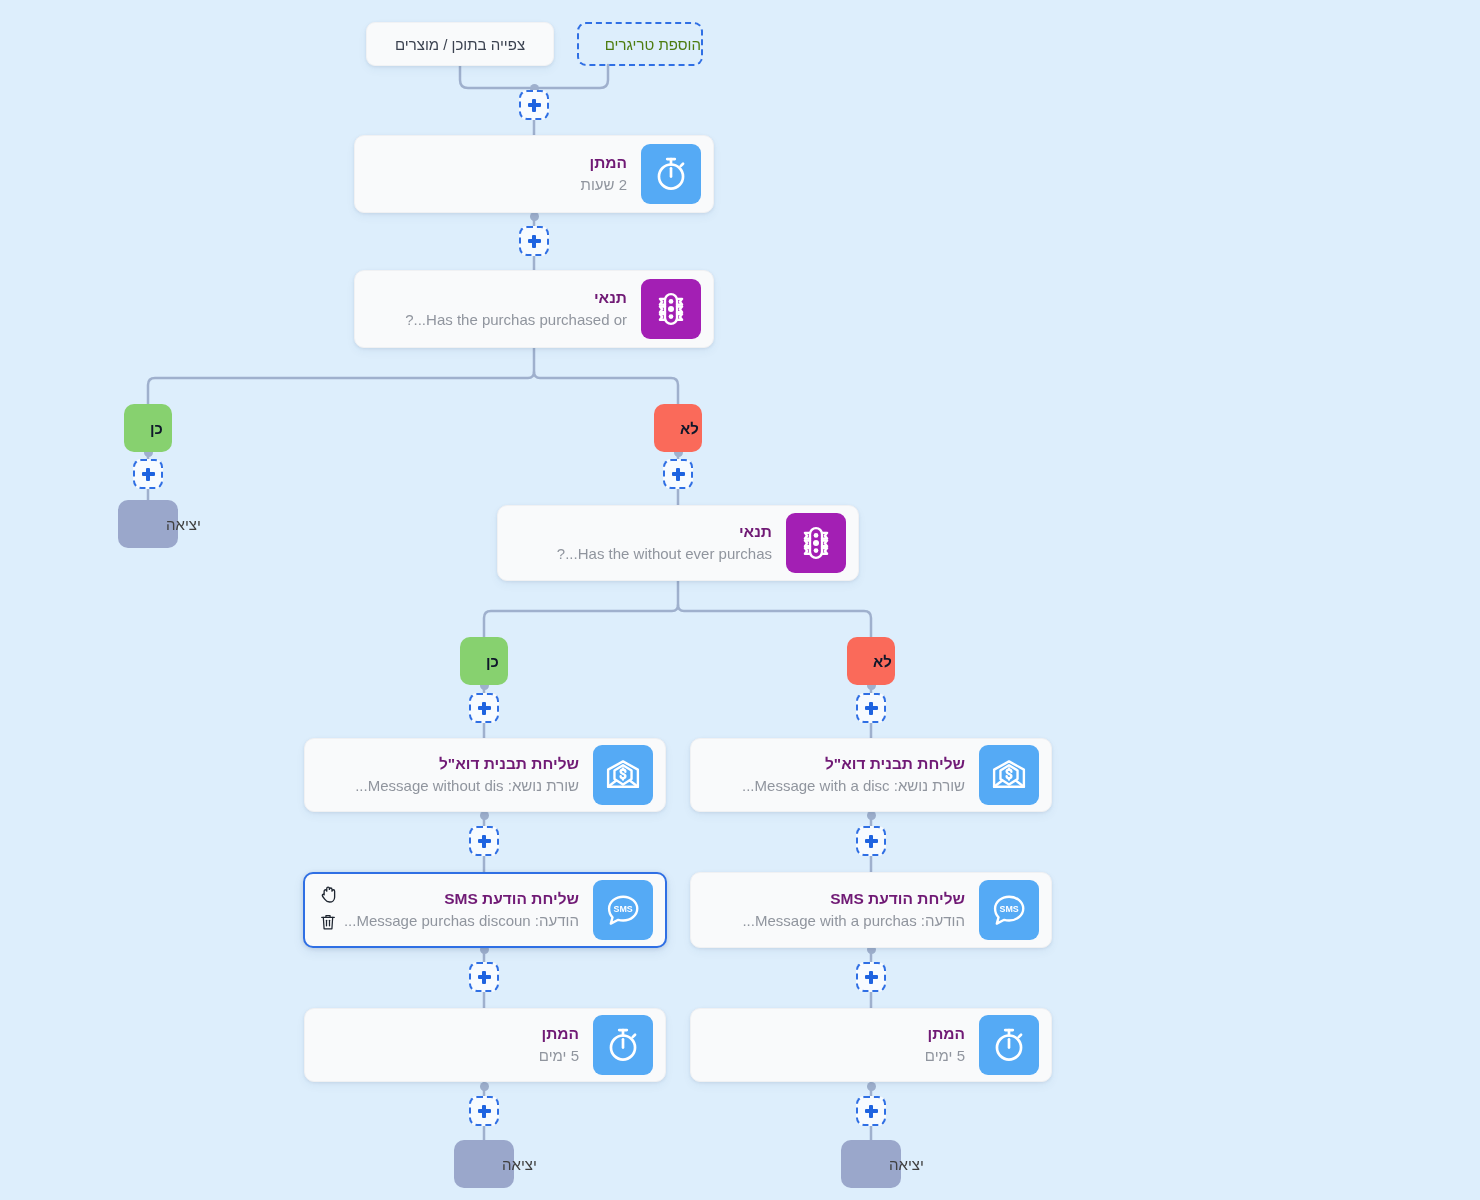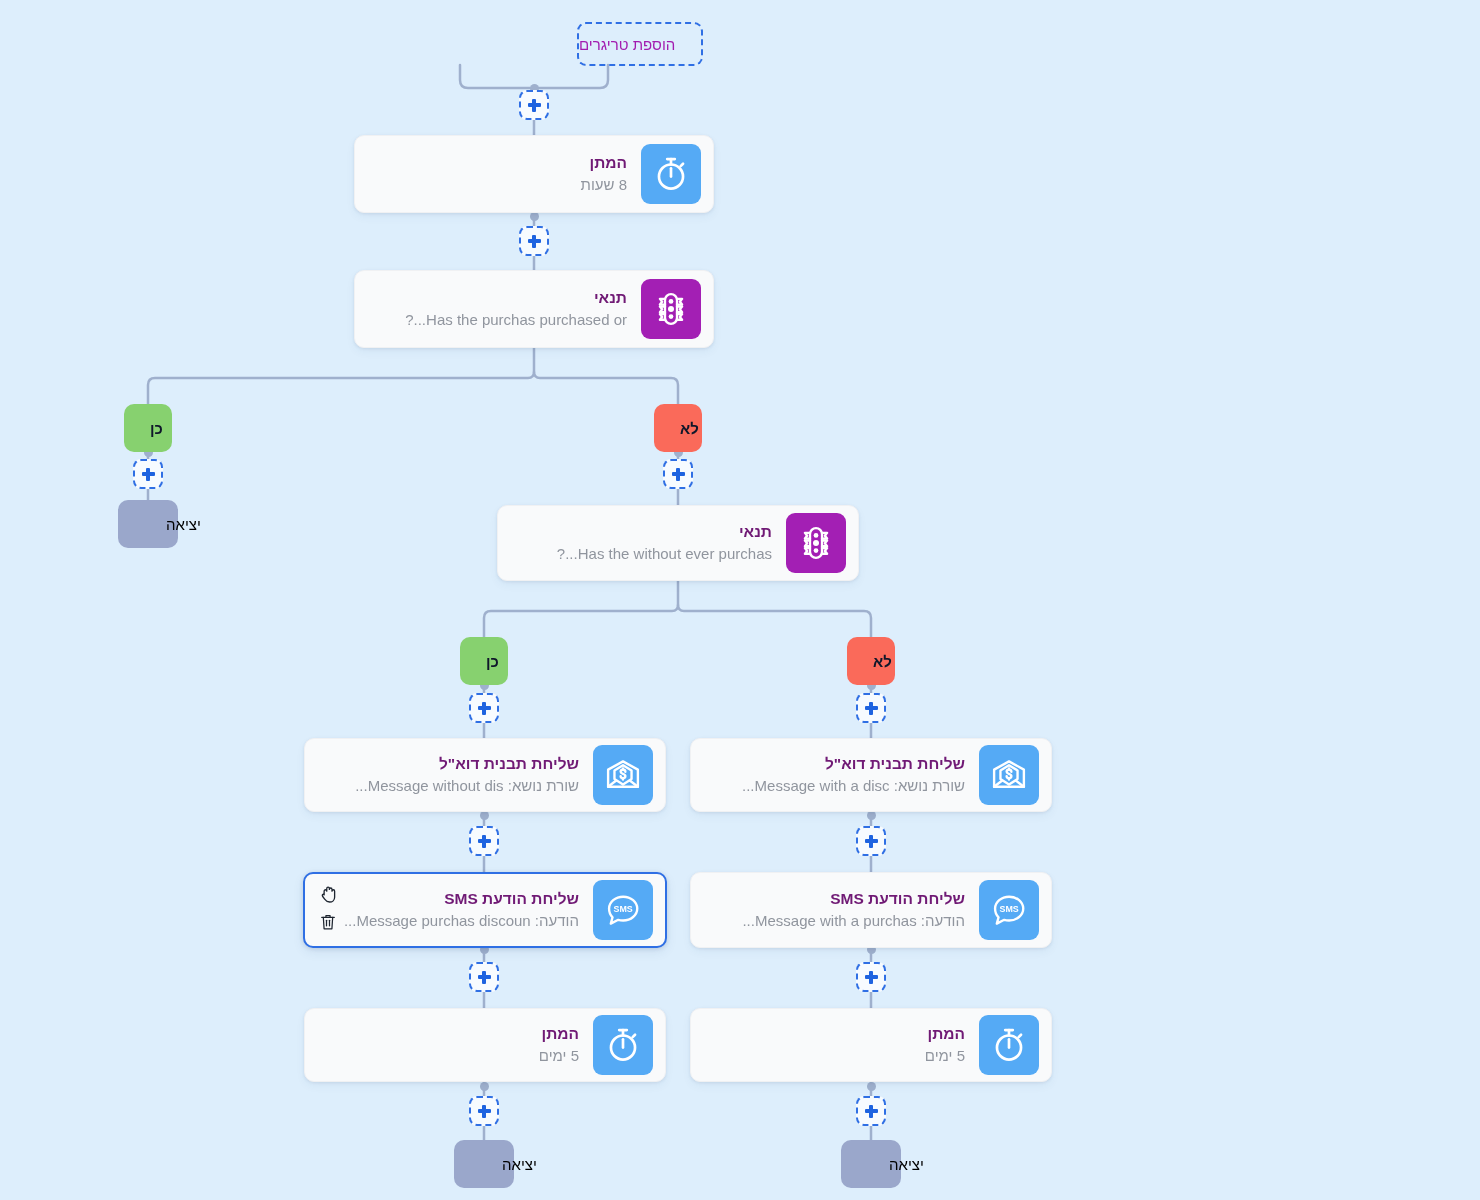--- a/index.html
+++ b/index.html
@@ -103,23 +103,23 @@
   }
 
   
   .add-trigger {
     position: absolute;
     box-sizing: border-box;
     border: 2px dashed #2f6fe4;
     border-radius: 9px;
     display: flex;
     align-items: center;
-    justify-content: flex-end;
+    justify-content: flex-start;
     font-size: 15px;
-    color: #a21caf;
+    color: #4d7c0f;
     direction: rtl;
     background: transparent;
     z-index: 3;
     cursor: pointer;
   }
 
   
   .plus-btn {
     position: absolute;
     box-sizing: border-box;
@@ -170,21 +170,21 @@
   .chip-yes  { background: #87d16f; }
   .chip-no   { background: #fa6a5a; }
 
   .exit-chip {
     position: absolute;
     box-sizing: border-box;
     width: 60px;
     height: 48px;
     border-radius: 10px;
     background: #9aa7cb;
-    color: #000000;
+    color: #404040;
     font-size: 15px;
     direction: rtl;
     z-index: 3;
   }
   .exit-chip span {
     position: absolute;
     left: 100%;
     top: 50%;
     transform: translate(-12px, -50%);
     white-space: nowrap;
@@ -271,40 +271,43 @@
   <div class="edge-dot" style="left:673.5px; top:448px;"></div>
   <div class="edge-dot" style="left:479.5px; top:681px;"></div>
   <div class="edge-dot" style="left:866.5px; top:681px;"></div>
   <div class="edge-dot" style="left:479.5px; top:811px;"></div>
   <div class="edge-dot" style="left:866.5px; top:811px;"></div>
   <div class="edge-dot" style="left:479.5px; top:945px;"></div>
   <div class="edge-dot" style="left:866.5px; top:945px;"></div>
   <div class="edge-dot" style="left:479.5px; top:1082px;"></div>
   <div class="edge-dot" style="left:866.5px; top:1082px;"></div>
 
+  <div class="trigger-pill" style="left:366px; top:22px; width:188px; height:44px;">
+    <span>צפייה בתוכן / מוצרים</span>
+  </div>
 
   <div class="add-trigger" style="left:577px; top:22px; width:126px; height:44px;">
     <span>הוספת טריגרים</span>
   </div>
 
   <div class="plus-btn" style="left:519px; top:90px;"></div>
 
   <div class="node" style="left:354px; top:135px; width:360px; height:78px;">
     <div class="node-icon ico-blue">
       <svg width="38" height="38" viewBox="0 0 24 24" fill="none" stroke="#ffffff" stroke-width="1.7" stroke-linecap="round">
         <circle cx="12" cy="13.6" r="7.6"></circle>
         <path d="M12 13.6 L12 8.4"></path>
         <path d="M9.6 2.6 L14.4 2.6"></path>
         <path d="M12 2.6 L12 6"></path>
         <path d="M18.1 7 L19.6 5.5"></path>
       </svg>
     </div>
     <div class="node-text">
       <div class="node-title">המתן</div>
-      <div class="node-sub">8 שעות</div>
+      <div class="node-sub">2 שעות</div>
     </div>
   </div>
 
   <div class="plus-btn" style="left:519px; top:226px;"></div>
 
   <div class="node" style="left:354px; top:270px; width:360px; height:78px;">
     <div class="node-icon ico-purple">
       <svg width="38" height="38" viewBox="0 0 24 24" fill="none" stroke="#ffffff" stroke-width="1.5" stroke-linecap="round" stroke-linejoin="round">
         <rect x="8.2" y="2.6" width="7.6" height="18.8" rx="3.8"></rect>
         <circle cx="12" cy="7.2" r="1.5" fill="#ffffff" stroke="none"></circle>

